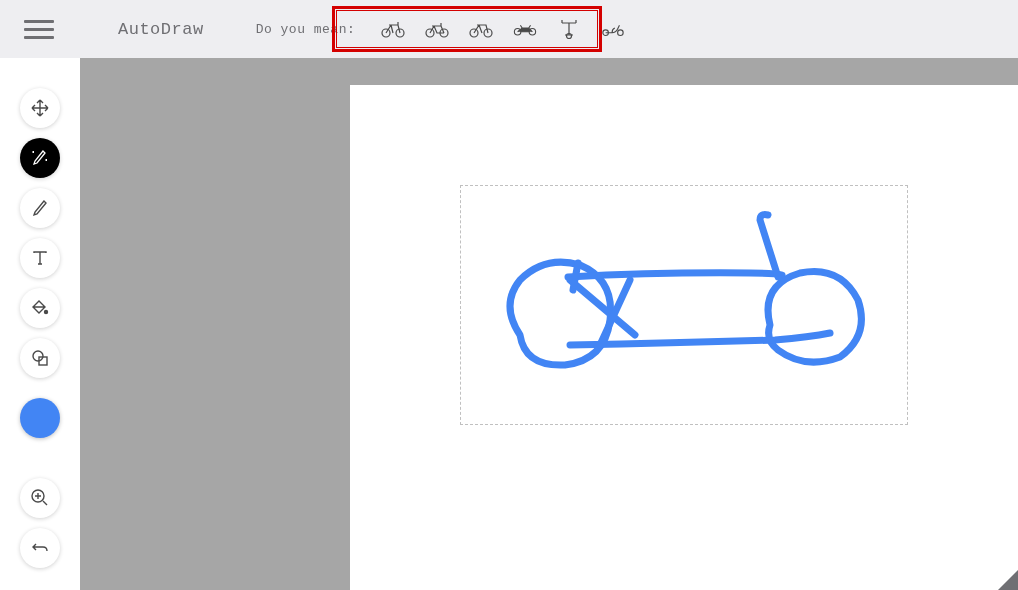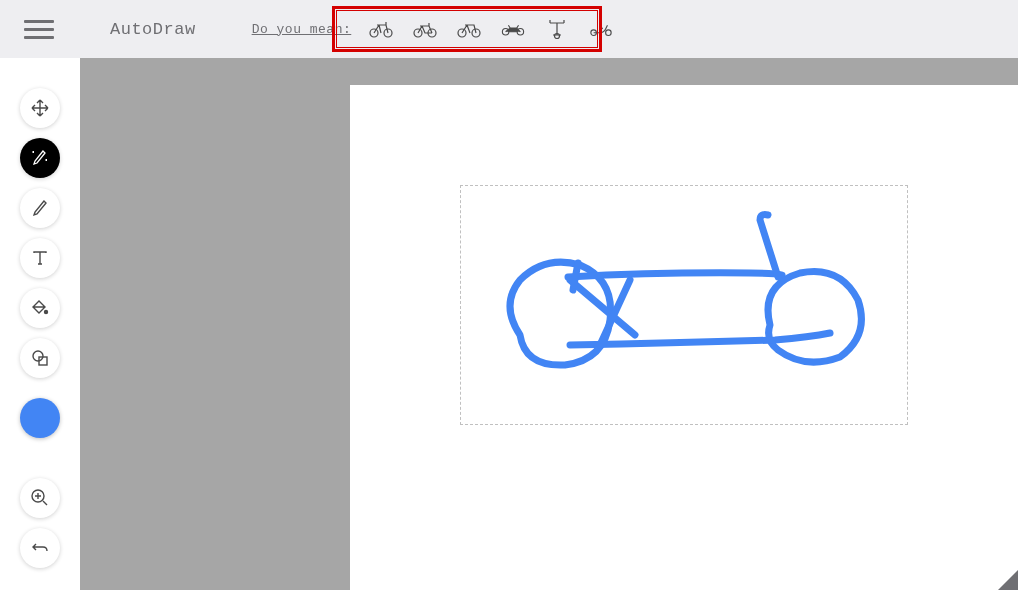--- a/index.html
+++ b/index.html
@@ -13,39 +13,39 @@
     }
     .topbar {
       position: absolute;
       top: 0; left: 0; right: 0;
       height: 58px;
       background: #eeeef1;
       display: flex;
       align-items: center;
       padding-left: 24px;
       z-index: 10;
+      gap: 8px;
     }
     .menu-btn {
       width: 30px; height: 30px;
       display: flex; flex-direction: column; justify-content: center; gap: 5px;
       cursor: pointer;
     }
     .menu-btn div { height: 3px; background: #6f6f73; border-radius: 1px; }
     .app-title {
       margin-left: 56px;
       font-size: 17px;
       color: #6f6f73;
       letter-spacing: 0.5px;
     }
     .prompt {
-      margin-left: 56px;
+      margin-left: 44px;
       font-size: 13px;
       color: #6f6f73;
       letter-spacing: 0.5px;
-      text-decoration: underline;
     }
     .suggestion-strip {
       margin-left: 8px;
       display: flex;
       align-items: center;
       gap: 20px;
       padding: 4px 10px;
     }
     .suggestion-highlight-outer {
       position: absolute;

